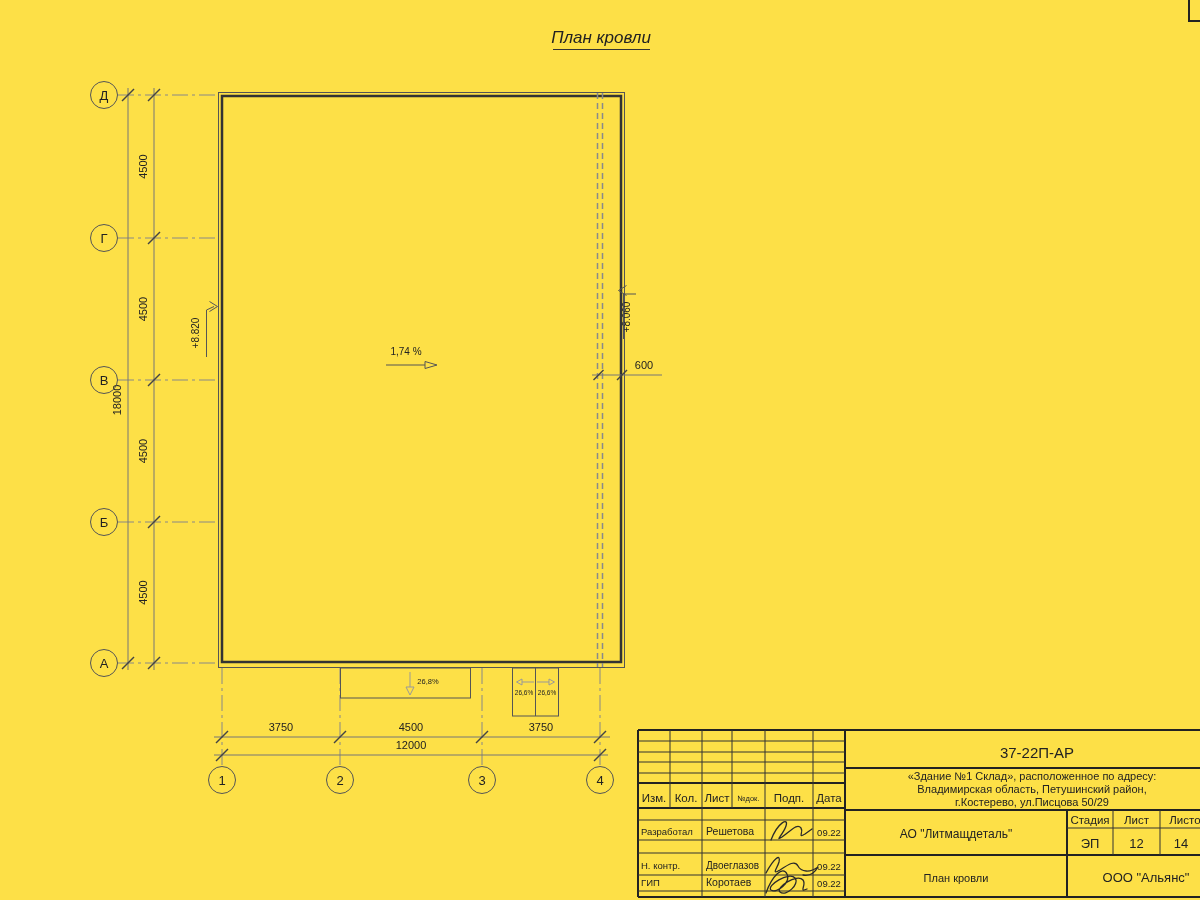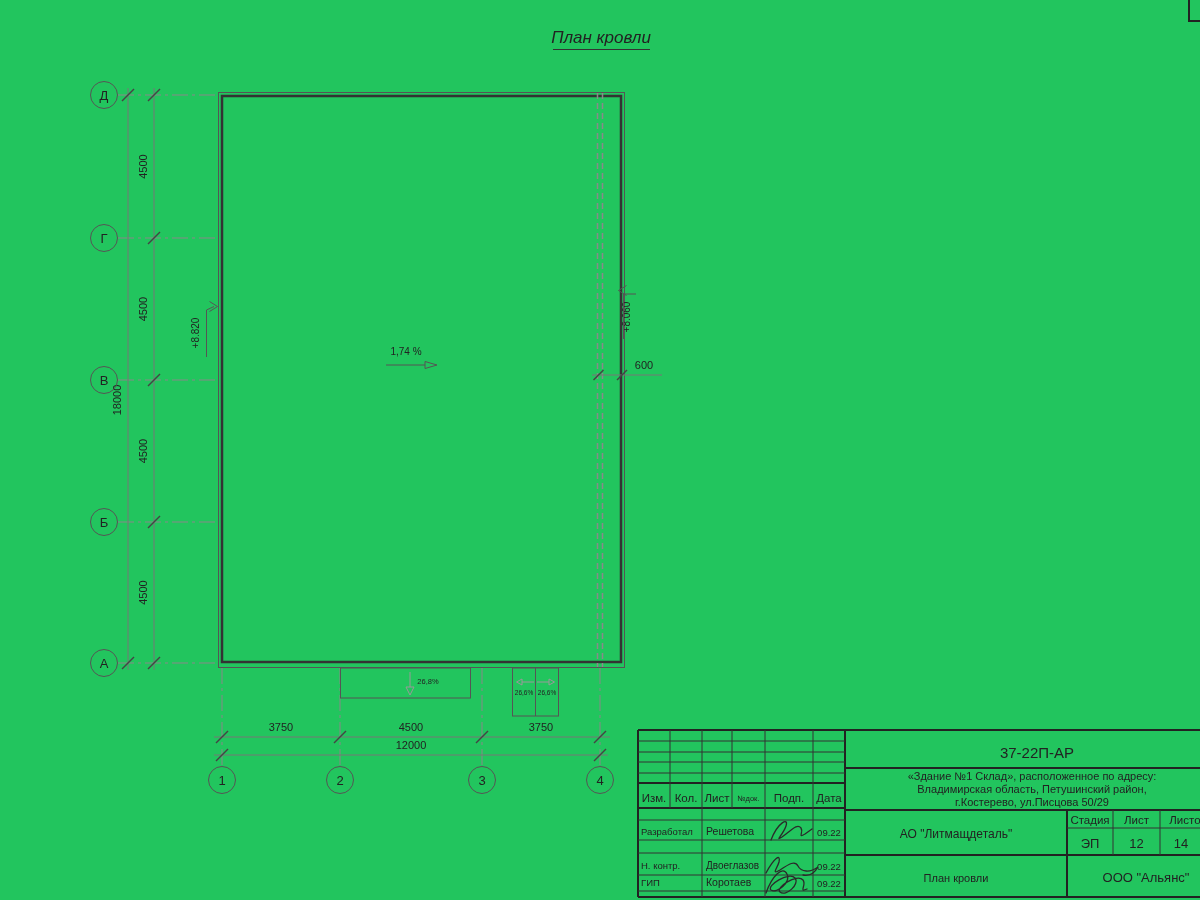--- a/index.html
+++ b/index.html
@@ -1,16 +1,16 @@
 <!DOCTYPE html>
 <html><head>
 <meta charset="utf-8">
 <style>
   html,body{margin:0;padding:0;background:#fff;}
-  #page{position:relative;width:1200px;height:900px;background:#22c55e;overflow:hidden;
+  #page{position:relative;width:1200px;height:900px;background:#fde047;overflow:hidden;
         font-family:"Liberation Sans", sans-serif;}
   svg text{font-family:"Liberation Sans", sans-serif;fill:#222;}
   .thin{stroke:#555;stroke-width:1;fill:none;}
   .thick{stroke:#333;stroke-width:2.5;fill:none;}
   .dim{stroke:#777;stroke-width:1;fill:none;}
   .tick{stroke:#444;stroke-width:1.5;}
   .grid{stroke:#888;stroke-width:1;fill:none;stroke-dasharray:16 4 3 4;}
   .dash{stroke:#8a8a8a;stroke-width:1.5;fill:none;stroke-dasharray:6 4;}
   .tb-thick{stroke:#222;stroke-width:2;fill:none;}
   .tb-thin{stroke:#333;stroke-width:1;fill:none;}

